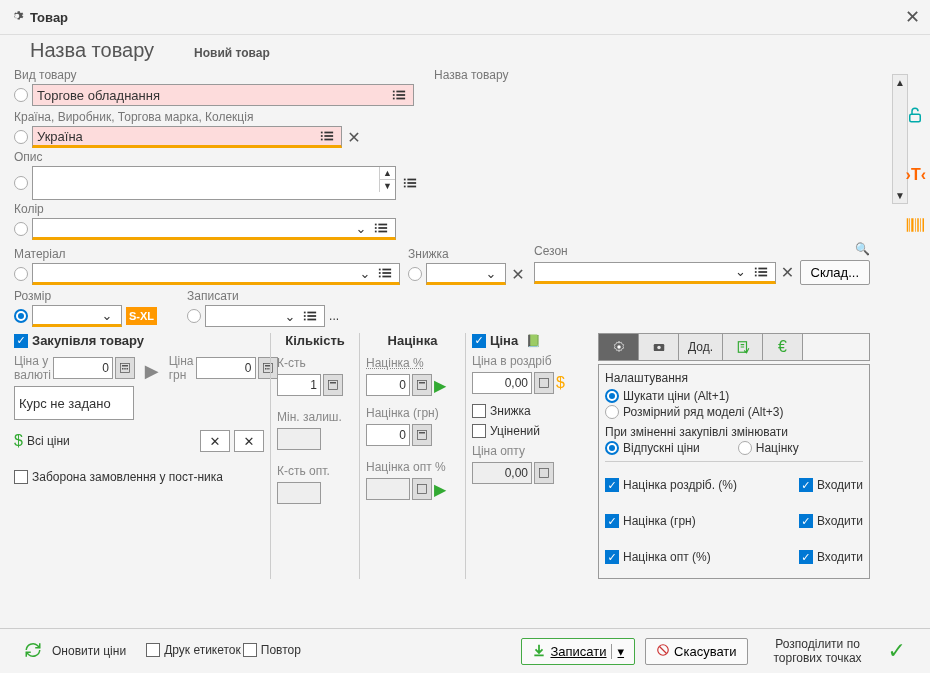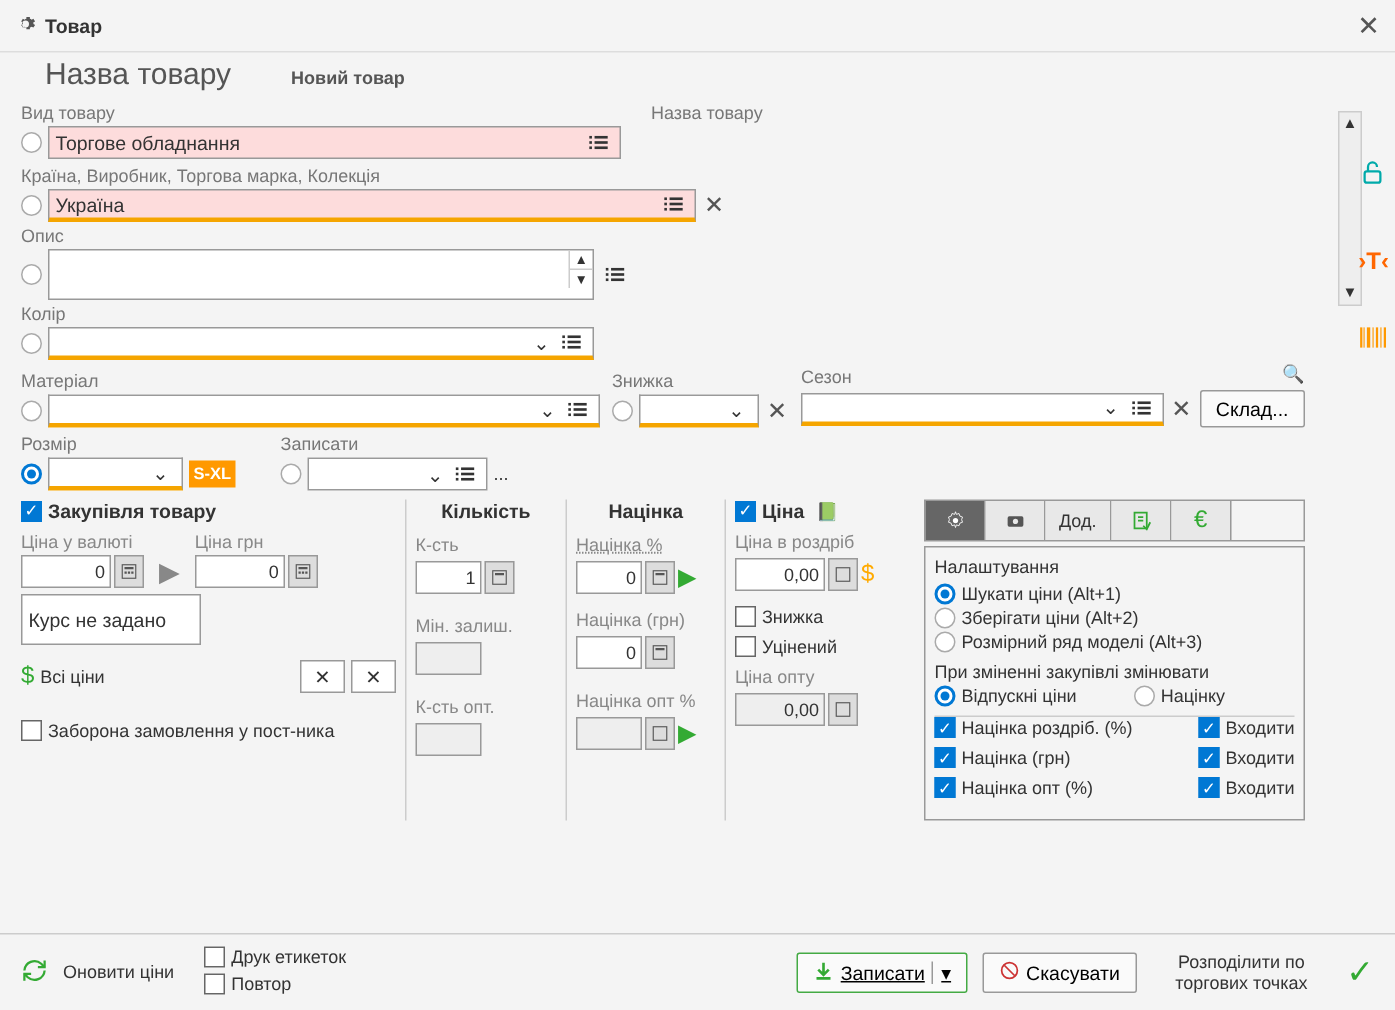--- a/index.html
+++ b/index.html
@@ -46,23 +46,23 @@
 
 .btn { border:1px solid #999; background:#fafafa; padding:4px 10px; display:flex; align-items:center; gap:4px; border-radius:2px; cursor:pointer; font-size:13px; }
 .btn.save { border-color:#4a4;text-decoration:underline; }
 .btn.cancel { }
 
 .tabbar { display:flex; border:1px solid #999; }
 .tabbar .tab { width:40px; height:26px; border-right:1px solid #999; display:flex; align-items:center; justify-content:center; background:#e8e8e8; font-size:12px; }
 .tabbar .tab.active { background:#666; color:#fff; }
 
 .section-lbl { font-weight:bold; font-size:13px; }
-.colgap { display:flex; flex-direction:column; gap:2px;justify-content:center; }
-
-.footer { position:absolute; bottom:0; left:0; right:0; padding:8px 14px; display:flex; align-items:center; gap:10px; background:#f4f4f4; border-top:1px solid #ccc; }
+.colgap { display:flex; flex-direction:row; gap:2px;justify-content:center; }
+
+.footer { position:absolute; bottom:0; left:0; right:0; padding:8px 24px; display:flex; align-items:center; gap:10px; background:#f4f4f4; border-top:1px solid #ccc; }
 
 .stack-icons { display:flex; flex-direction:column; align-items:center; gap:4px; }
 .lock { color:#0aa; }
 .arrows { color:#f60; font-weight:bold; }
 .barcode { width:18px; height:18px; }
 
 .sxl { background:#f90; color:#fff; font-weight:bold; font-size:11px; padding:3px 3px; }
 .dashed { text-decoration: underline dotted; }
 
 .threecol { display:flex; gap:6px; margin-top:4px; }
@@ -115,21 +115,21 @@
     </div>
   </div>
   <div style="flex:1;">
     <div class="label">Назва товару</div>
   </div>
 </div>
 
 <div class="label">Країна, Виробник, Торгова марка, Колекція</div>
 <div class="row">
   <span class="radio"></span>
-  <div class="inputlike pink underline-o" style="width:432px;">
+  <div class="inputlike pink underline-o" style="width:310px;">
     <span style="flex:1;">Україна</span>
     <span class="listbtn">
       <svg viewBox="0 0 16 16" width="14" height="14">
               <rect x="1" y="3" width="2" height="2" fill="#333"></rect>
               <rect x="5" y="3" width="10" height="2" fill="#333"></rect>
               <rect x="1" y="7" width="2" height="2" fill="#333"></rect>
               <rect x="5" y="7" width="10" height="2" fill="#333"></rect>
               <rect x="1" y="11" width="2" height="2" fill="#333"></rect>
               <rect x="5" y="11" width="10" height="2" fill="#333"></rect>
             </svg>
@@ -332,21 +332,21 @@
                 <span style="margin:auto;">✕</span>
               </div>
       </div>
     </div>
     <div class="row" style="margin-top:12px;">
             <span class="chk"></span>
             <span>Заборона замовлення у пост-ника</span>
           </div>
   </div>
 
-  <div class="panel" style="width:108px; border-left:1px solid #ccc; border-right:1px solid #ccc; padding:0 6px;">
+  <div class="panel" style="width:90px; border-left:1px solid #ccc; border-right:1px solid #ccc; padding:0 6px;">
     <div class="h">Кількість</div>
     <span class="fld-lbl">К-сть</span>
     <div class="fld">
             <div class="numinput" style="width:44px;">
               <span>1</span>
             </div>
             <div class="calc">
               <svg viewBox="0 0 16 16">
                 <rect x="2" y="2" width="12" height="12" fill="none" stroke="#555"></rect>
                 <rect x="4" y="4" width="8" height="2" fill="#555"></rect>
@@ -466,38 +466,34 @@
             </div>
       <div class="tab">
               <span style="color:#3a3;font-size:16px;">€</span>
             </div>
     </div>
     <div class="groupbox" style="margin-top:-1px;">
       <div style="margin-bottom:4px;">Налаштування</div>
       <div class="row">
               <span class="radio sel"></span>
               <span>Шукати ціни (Alt+1)</span>
-            </div>
-      <div class="row">
-              <span class="radio"></span>
-              <span>Зберігати ціни (Alt+2)</span>
             </div>
       <div class="row">
               <span class="radio"></span>
               <span>Розмірний ряд моделі (Alt+3)</span>
             </div>
       <div style="margin:6px 0 2px;">При зміненні закупівлі змінювати</div>
       <div class="row">
         <span class="radio sel"></span>
               <span>Відпускні ціни</span>
         <span style="width:30px;"></span>
         <span class="radio"></span>
               <span>Націнку</span>
       </div>
-      <div style="border-top:1px solid #ccc; margin:6px 0; padding-top:0; display:grid; grid-template-columns:1fr auto; gap:4px 14px;">
+      <div style="border-top:1px solid #ccc; margin:6px 0; padding-top:16px; display:grid; grid-template-columns:1fr auto; gap:20px 14px;">
         <div class="row">
                 <span class="chk on"></span>
                 <span>Націнка роздріб. (%)</span>
               </div>
         <div class="row">
                 <span class="chk on"></span>
                 <span>Входити</span>
               </div>
         <div class="row">
                 <span class="chk on"></span>

